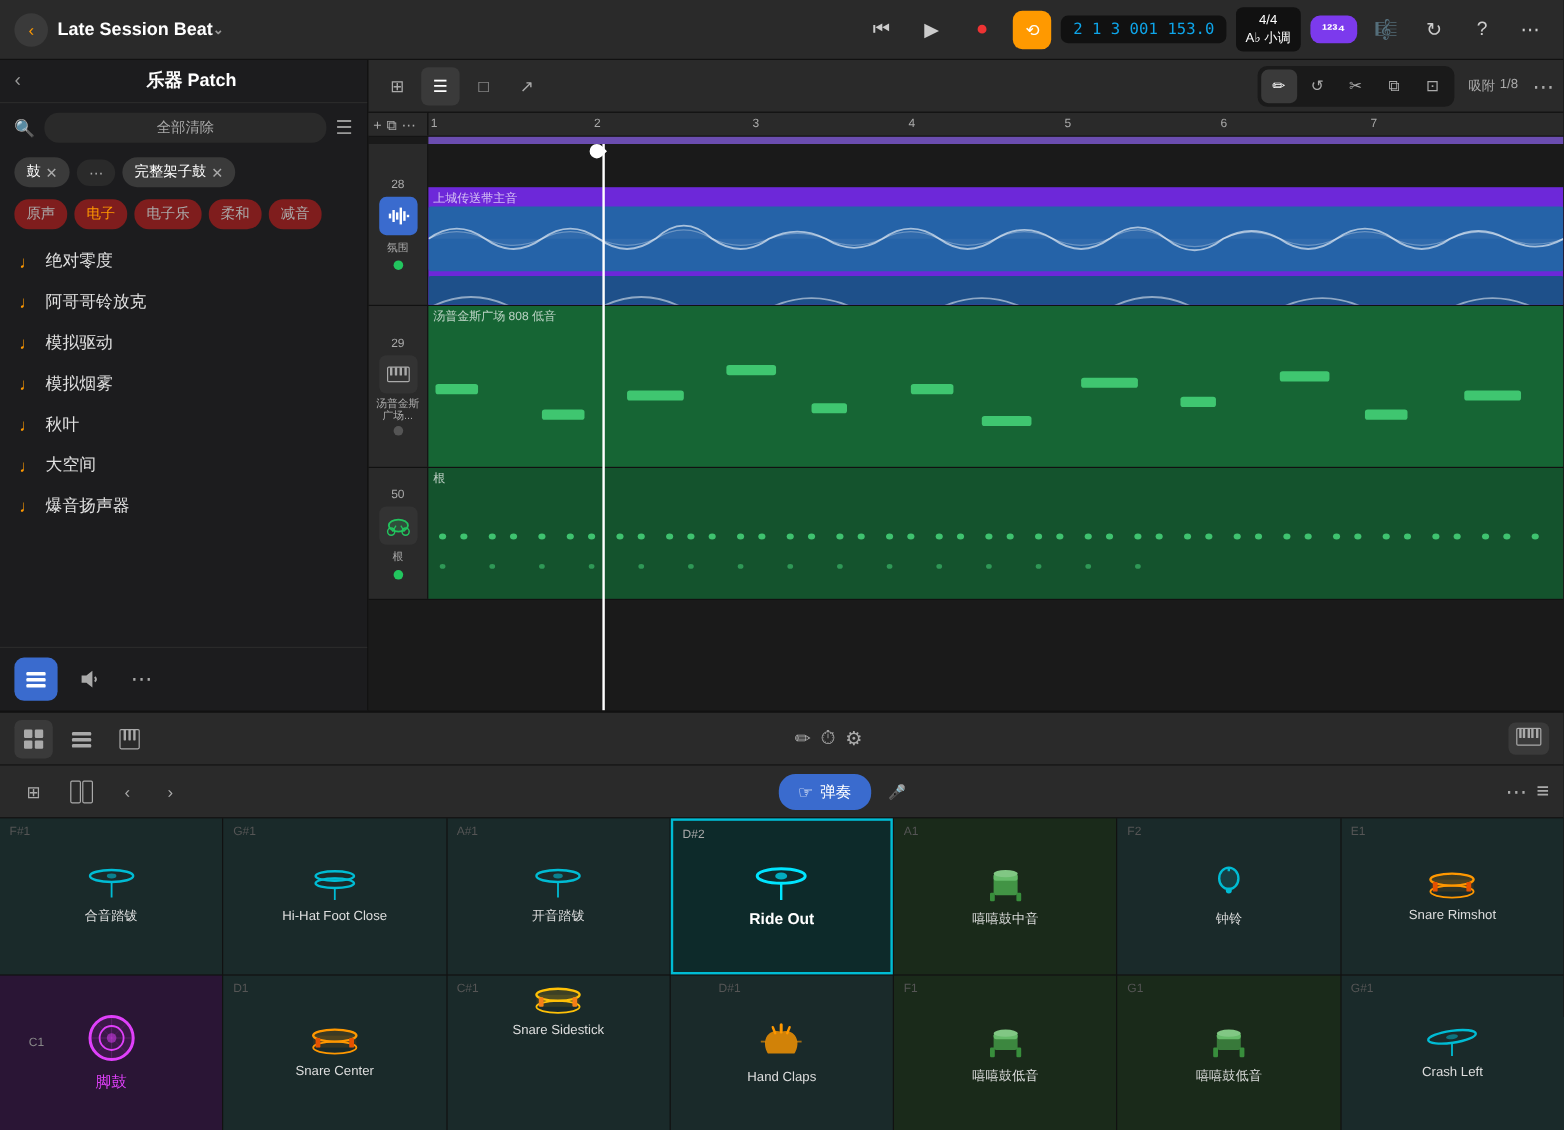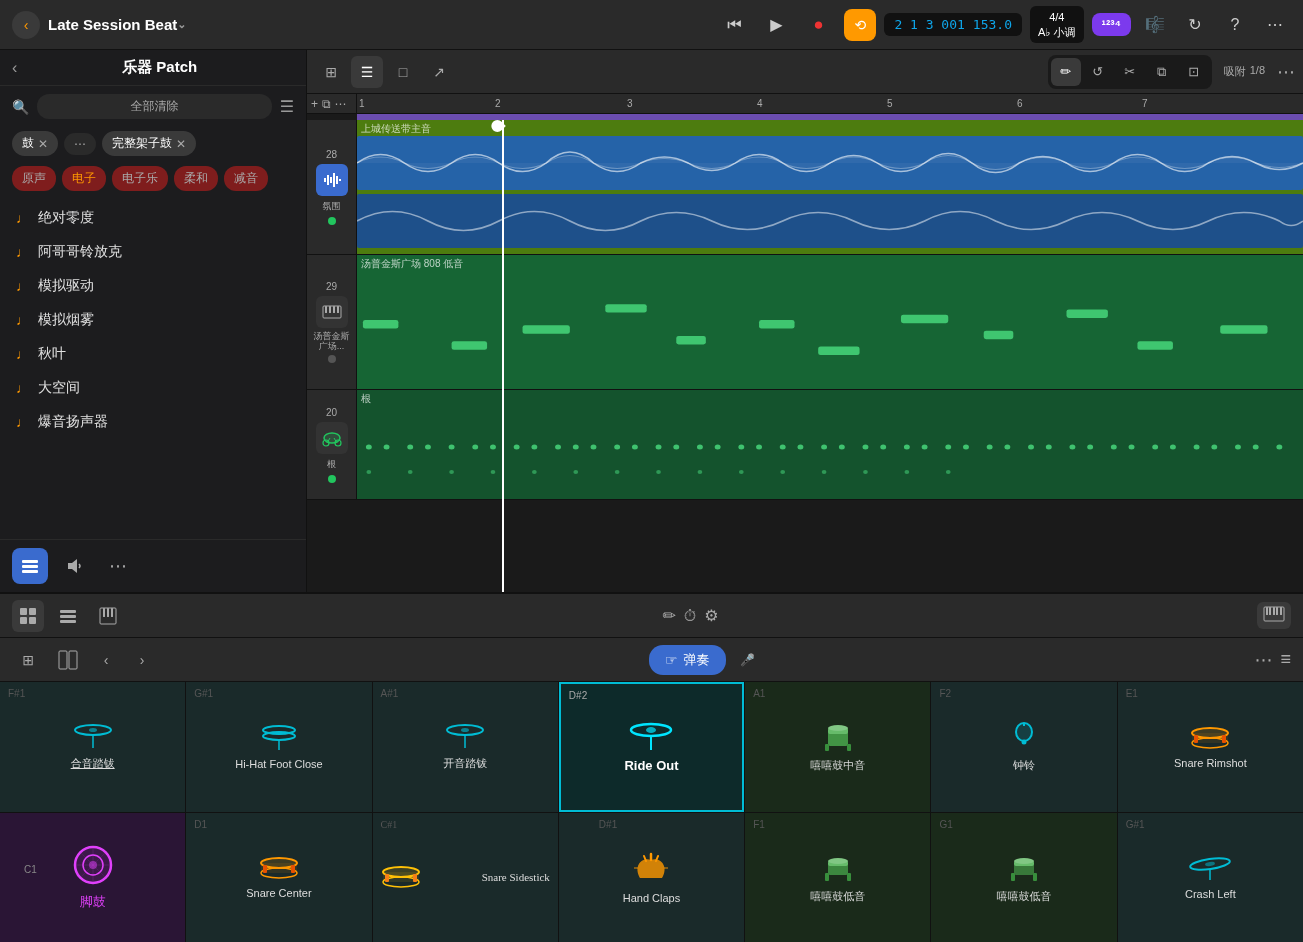--- a/index.html
+++ b/index.html
@@ -271,21 +271,21 @@
                 <rect x="8" y="7" width="2" height="6" fill="#fff"></rect>
                 <rect x="11" y="3" width="2" height="14" fill="#fff"></rect>
                 <rect x="14" y="6" width="2" height="8" fill="#fff"></rect>
                 <rect x="17" y="9" width="2" height="2" fill="#fff"></rect>
               </svg>
             </div>
             <div style="font-size:9px; color:#aaa; text-align:center;">氛围</div>
             <div style="width:8px; height:8px; border-radius:50%; background:#22c55e;"></div>
           </div>
 
-          <div style="flex:1; background:#4d7c0f; position:relative; overflow:hidden;">
+          <div style="flex:1; background:#6d28d9; position:relative; overflow:hidden;margin-top:36px;">
             <div style="position:absolute; top:2px; left:4px; font-size:10px; color:rgba(255,255,255,0.7);">上城传送带主音</div>
 
             <div style="position:absolute; top:16px; left:0; right:0; height:54px; background:#2563a8; border-radius:2px;">
               <svg width="100%" height="100%" viewBox="0 0 800 54" preserveAspectRatio="none">
                 <path d="M0,27 Q20,10 40,27 Q60,44 80,27 Q100,10 120,27 Q140,44 160,27 Q180,5 200,27 Q220,44 240,27 Q260,15 280,27 Q300,42 320,27 Q340,10 360,27 Q380,44 400,27 Q420,12 440,27 Q460,44 480,27 Q500,8 520,27 Q540,46 560,27 Q580,14 600,27 Q620,44 640,27 Q660,10 680,27 Q700,44 720,27 Q740,14 760,27 Q780,40 800,27" stroke="rgba(255,255,255,0.6)" fill="none" stroke-width="1.5"></path>
                 <path d="M0,27 Q20,15 40,27 Q60,38 80,27 Q100,15 120,27 Q140,38 160,27 Q180,12 200,27 Q220,38 240,27 Q260,18 280,27 Q300,38 320,27 Q340,15 360,27 Q380,38 400,27 Q420,15 440,27 Q460,38 480,27 Q500,12 520,27 Q540,40 560,27 Q580,16 600,27 Q620,38 640,27 Q660,15 680,27 Q700,38 720,27 Q740,16 760,27 Q780,36 800,27" stroke="rgba(255,255,255,0.3)" fill="rgba(255,255,255,0.05)"></path>
               </svg>
             </div>
             <div style="position:absolute; top:74px; left:0; right:0; height:54px; background:#1e508a; border-radius:2px;">
               <svg width="100%" height="100%" viewBox="0 0 800 54" preserveAspectRatio="none">
@@ -329,21 +329,21 @@
                 <rect x="600" y="40" width="35" height="8" rx="2" fill="#4ade80" opacity="0.8"></rect>
                 <rect x="660" y="70" width="30" height="8" rx="2" fill="#4ade80" opacity="0.8"></rect>
                 <rect x="730" y="55" width="40" height="8" rx="2" fill="#4ade80" opacity="0.8"></rect>
               </svg>
             </div>
           </div>
         </div>
 
         <div class="track-row" style="height:110px; display:flex; border-bottom:1px solid #111;">
           <div style="width:50px; background:#2a2a2a; border-right:1px solid #111; display:flex; flex-direction:column; align-items:center; justify-content:center; gap:4px; padding:4px;">
-            <div style="font-size:10px; color:#aaa;">20</div>
+            <div style="font-size:10px; color:#aaa;">50</div>
             <div style="width:32px; height:32px; background:#333; border-radius:6px; display:flex; align-items:center; justify-content:center;">
               <svg width="22" height="18" viewBox="0 0 22 18">
                 <ellipse cx="11" cy="9" rx="8" ry="5" stroke="#22c55e" fill="none" stroke-width="1.5"></ellipse>
                 <ellipse cx="11" cy="9" rx="8" ry="5" fill="#22c55e" opacity="0.2"></ellipse>
                 <circle cx="5" cy="14" r="3" stroke="#22c55e" fill="none" stroke-width="1.2"></circle>
                 <circle cx="17" cy="14" r="3" stroke="#22c55e" fill="none" stroke-width="1.2"></circle>
                 <line x1="9" y1="9" x2="6" y2="14" stroke="#22c55e" stroke-width="1"></line>
                 <line x1="13" y1="9" x2="16" y2="14" stroke="#22c55e" stroke-width="1"></line>
               </svg>
             </div>
@@ -498,21 +498,21 @@
 
   <div id="drum-pads" style="display:grid; grid-template-columns:repeat(7,1fr); grid-template-rows:repeat(2,1fr); gap:1px; background:#111; flex:1;">
 
     <div class="drum-pad" style="background:#1a2a2a; display:flex; flex-direction:column; align-items:center; justify-content:center; gap:6px; padding:8px; position:relative; cursor:pointer;">
       <span class="note-label" style="position:absolute; top:6px; left:8px; font-size:10px; color:#555;">F#1</span>
       <svg width="40" height="28" viewBox="0 0 40 28">
         <ellipse cx="20" cy="8" rx="18" ry="5" fill="none" stroke="#00bcd4" stroke-width="2"></ellipse>
         <ellipse cx="20" cy="8" rx="4" ry="2" fill="#00bcd4" opacity="0.6"></ellipse>
         <line x1="20" y1="13" x2="20" y2="26" stroke="#00bcd4" stroke-width="1.5"></line>
       </svg>
-      <span style="font-size:11px; color:#ddd; text-align:right;text-decoration:underline;">合音踏钹</span>
+      <span style="font-size:11px; color:#ddd; text-align:right;">合音踏钹</span>
     </div>
 
     <div class="drum-pad" style="background:#1a2a2a; display:flex; flex-direction:column; align-items:center; justify-content:center; gap:6px; padding:8px; position:relative; cursor:pointer;">
       <span class="note-label" style="position:absolute; top:6px; left:8px; font-size:10px; color:#555;">G#1</span>
       <svg width="40" height="28" viewBox="0 0 40 28">
         <ellipse cx="20" cy="6" rx="16" ry="4" fill="none" stroke="#00bcd4" stroke-width="2"></ellipse>
         <ellipse cx="20" cy="12" rx="16" ry="4" fill="none" stroke="#00bcd4" stroke-width="2"></ellipse>
         <ellipse cx="20" cy="9" rx="4" ry="2" fill="#00bcd4" opacity="0.4"></ellipse>
         <line x1="20" y1="16" x2="20" y2="26" stroke="#00bcd4" stroke-width="1.5"></line>
       </svg>
@@ -598,21 +598,21 @@
         <ellipse cx="20" cy="8" rx="18" ry="5" fill="none" stroke="#ff9800" stroke-width="2"></ellipse>
         <ellipse cx="20" cy="8" rx="18" ry="5" fill="#ff9800" opacity="0.15"></ellipse>
         <rect x="2" y="8" width="36" height="10" rx="0" fill="#ff9800" opacity="0.1"></rect>
         <ellipse cx="20" cy="18" rx="18" ry="5" fill="none" stroke="#ff9800" stroke-width="1.5"></ellipse>
         <rect x="4" y="10" width="4" height="8" rx="1" fill="#e65100"></rect>
         <rect x="32" y="10" width="4" height="8" rx="1" fill="#e65100"></rect>
       </svg>
       <span style="font-size:11px; color:#ddd; text-align:center;">Snare Center</span>
     </div>
 
-    <div class="drum-pad" style="background:#1a2a2a; display:flex; flex-direction:row; align-items:center; justify-content:space-between; gap:6px; padding:8px; position:relative; cursor:pointer;font-family:Liberation Serif, serif;">
+    <div class="drum-pad" style="background:#1a2a2a; display:flex; flex-direction:column; align-items:center; justify-content:flex-start; gap:6px; padding:8px; position:relative; cursor:pointer;">
       <span class="note-label" style="position:absolute; top:6px; left:8px; font-size:10px; color:#555;">C#1</span>
       <svg width="40" height="26" viewBox="0 0 40 26">
         <ellipse cx="20" cy="8" rx="18" ry="5" fill="none" stroke="#ffc107" stroke-width="2"></ellipse>
         <ellipse cx="20" cy="8" rx="18" ry="5" fill="#ffc107" opacity="0.15"></ellipse>
         <rect x="2" y="8" width="36" height="10" rx="0" fill="#ffc107" opacity="0.1"></rect>
         <ellipse cx="20" cy="18" rx="18" ry="5" fill="none" stroke="#ffc107" stroke-width="1.5"></ellipse>
         <rect x="4" y="10" width="4" height="8" rx="1" fill="#f57f17"></rect>
         <rect x="32" y="10" width="4" height="8" rx="1" fill="#f57f17"></rect>
       </svg>
       <span style="font-size:11px; color:#ddd; text-align:center;">Snare Sidestick</span>

